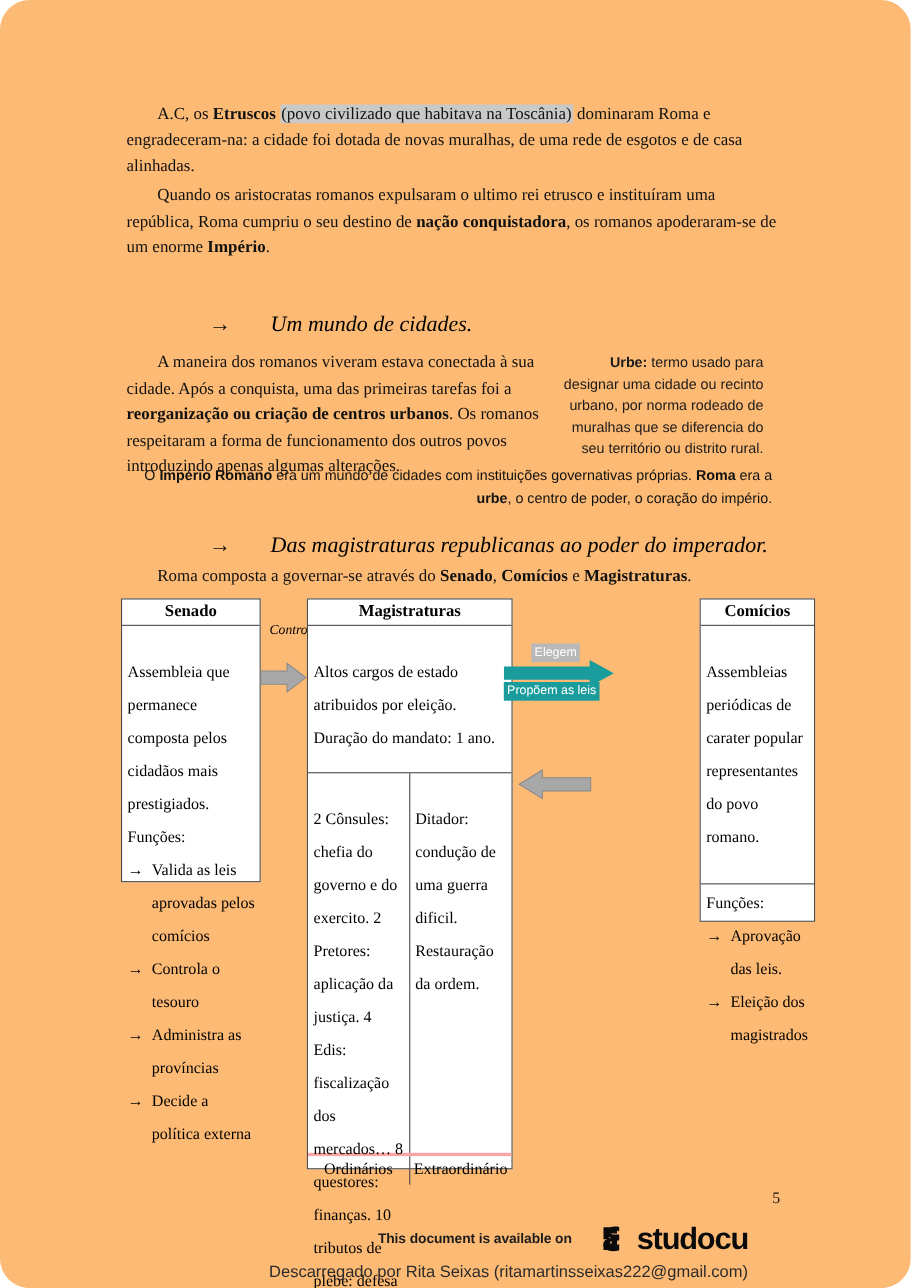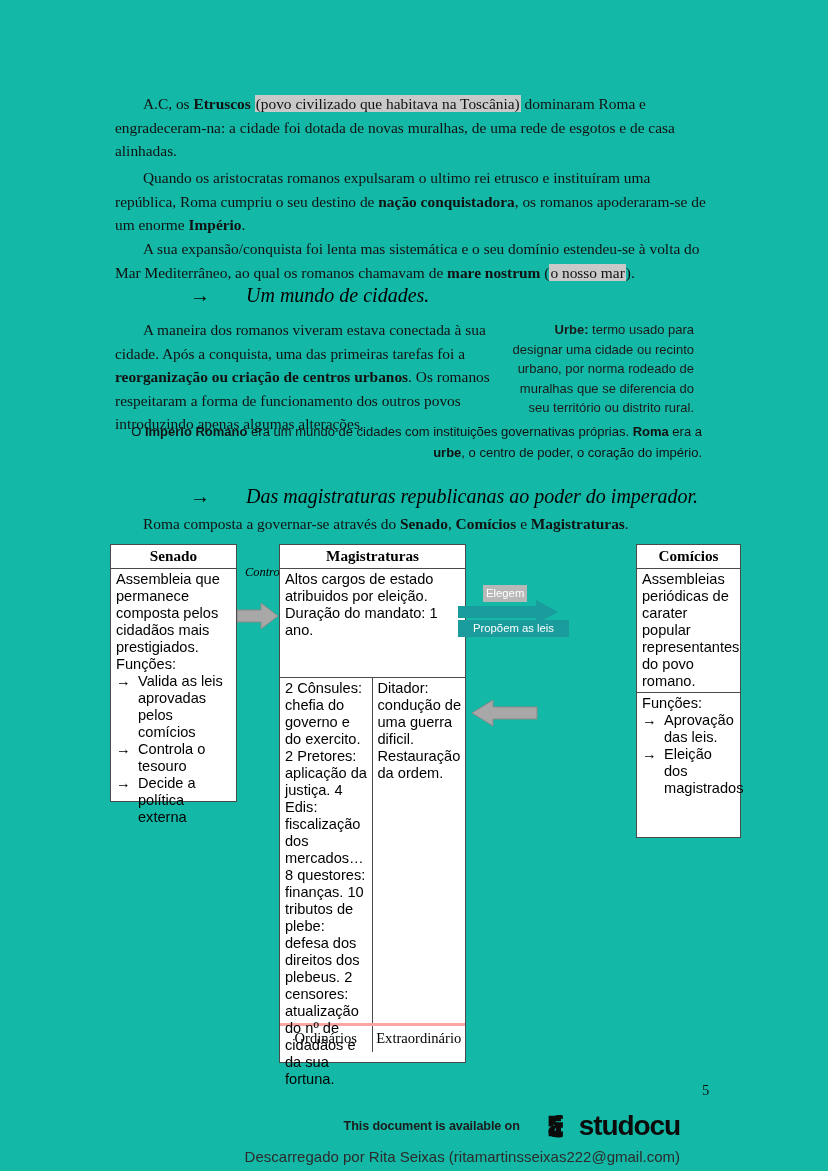--- a/index.html
+++ b/index.html
@@ -12,21 +12,22 @@
     height: 1171px;
     position: relative;
     font-family: "Liberation Serif", serif;
     color: #000000;
     overflow: hidden;
   }
 
   .page {
     position: absolute;
     inset: 0;
-    background: #14b8a6;
+    background: #fdba74;
+    border-radius: 27px;
   }
 
   
   .para {
     position: absolute;
     font-family: "Liberation Serif", serif;
     font-size: 15.4px;
     line-height: 23.5px;
     color: #111;
     text-align: left;
@@ -83,25 +84,26 @@
   .dbox-head {
     border-bottom: 1px solid #4a4a4a;
     text-align: center;
     font-family: "Liberation Serif", serif;
     font-weight: bold;
     font-size: 15.2px;
     line-height: 20px;
     padding: 1px 0 2px 0;
   }
   .dcell {
-    font-family: Liberation Sans, sans-serif;
+    font-family: Liberation Serif, serif;
     font-size: 14.6px;
-    line-height: 17px;
+    line-height: 30px;
     padding: 2px 3px 2px 5px;
     box-sizing: border-box;
+    margin-top: 25px;
   }
   .dcell-sep { border-top: 1px solid #4a4a4a; }
 
   .hang-list { display: block; }
   .hang-item {
     display: block;
     padding-left: 22px;
     text-indent: -22px;
   }
   .hang-item .ar {
@@ -163,21 +165,21 @@
     padding: 1px 3px;
     white-space: nowrap;
   }
   .teal-lbl-bot {
     position: absolute;
     font-family: "Liberation Sans", sans-serif;
     font-size: 11.3px;
     line-height: 15px;
     color: #ffffff;
     background: #1a9c9c;
-    padding: 1px 15px;
+    padding: 1px 3px;
     white-space: nowrap;
   }
 
   
   .page-num {
     position: absolute;
     font-family: "Liberation Serif", serif;
     font-size: 14.5px;
     color: #111;
   }
@@ -223,23 +225,20 @@
 <div class="page">
 
   <div class="para" style="left:115px; top:92px; width:580px; text-indent:28px;">
     <span>A.C, os </span><b>Etruscos</b><span> </span><span class="hl-grey"><span>(</span><span>povo civilizado que habitava na Toscânia</span><span>)</span></span><span> dominaram Roma e engradeceram-na: a cidade foi dotada de novas muralhas, de uma rede de esgotos e de casa alinhadas.</span>
   </div>
 
   <div class="para" style="left:115px; top:166px; width:595px; text-indent:28px;">
     <span>Quando os aristocratas romanos expulsaram o ultimo rei etrusco e instituíram uma república, Roma cumpriu o seu destino de </span><b>nação conquistadora</b><span>, os romanos apoderaram-se de um enorme </span><b>Império</b><span>.</span>
   </div>
 
-  <div class="para" style="left:115px; top:237px; width:585px; text-indent:28px;">
-    <span>A sua expansão/conquista foi lenta mas sistemática e o seu domínio estendeu-se à volta do Mar Mediterrâneo, ao qual os romanos chamavam de </span><b>mare nostrum</b><span> (</span><span class="hl-grey">o nosso mar</span><span>).</span>
-  </div>
 
   <div class="sub-head" style="left:190px; top:284px;">
     <span class="arrow-glyph">→</span><span>Um mundo de cidades.</span>
   </div>
 
   <div class="para" style="left:115px; top:318px; width:375px; text-indent:28px;">
     <span>A maneira dos romanos viveram estava conectada à sua cidade. Após a conquista, uma das primeiras tarefas foi a </span><b>reorganização ou criação de centros urbanos</b><span>. Os romanos respeitaram a forma de funcionamento dos outros povos introduzindo apenas algumas alterações.</span>
   </div>
 
   <div class="sans-note" style="left:504px; top:320px; width:190px;">
@@ -259,20 +258,21 @@
   </div>
 
   <div class="dbox" style="left:110px; top:544px; width:127px; height:258px;">
     <div class="dbox-head">Senado</div>
     <div class="dcell">
       <span>Assembleia que permanece composta pelos cidadãos mais prestigiados.</span>
       <div>Funções:</div>
       <div class="hang-list">
         <span class="hang-item"><span class="ar">→</span><span>Valida as leis aprovadas pelos comícios</span></span>
         <span class="hang-item"><span class="ar">→</span><span>Controla o tesouro</span></span>
+        <span class="hang-item"><span class="ar">→</span><span>Administra as províncias</span></span>
         <span class="hang-item"><span class="ar">→</span><span>Decide a política externa</span></span>
       </div>
     </div>
   </div>
 
   <svg class="arrow-grey" style="left:237px; top:600px;" width="42" height="32" viewBox="0 0 42 32">
     <polygon points="0,10 24,10 24,3 41,16 24,29 24,22 0,22" fill="#a8a8a8" stroke="#8a8a8a" stroke-width="1"></polygon>
   </svg>
 
   <div class="controla-label" style="left:245px; top:564px;">Controla</div>

